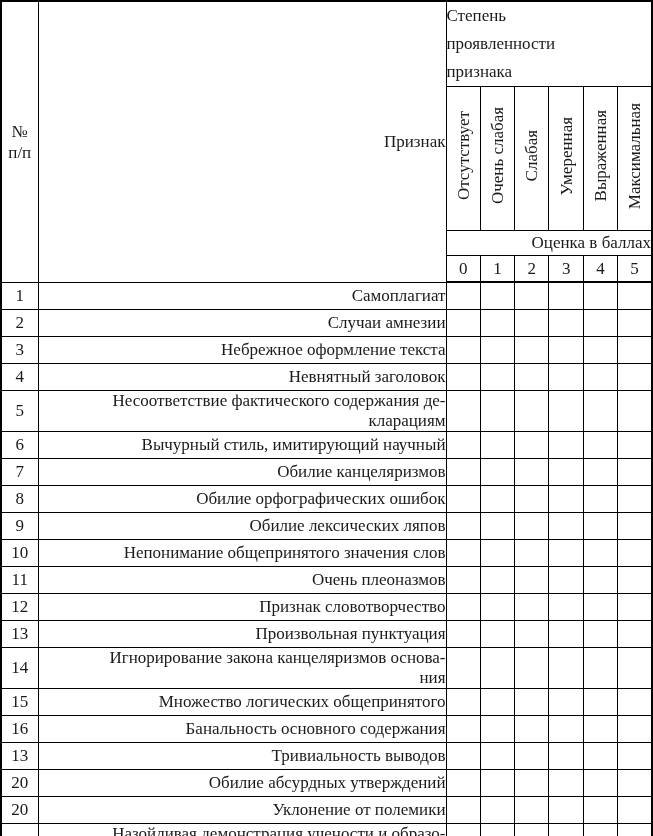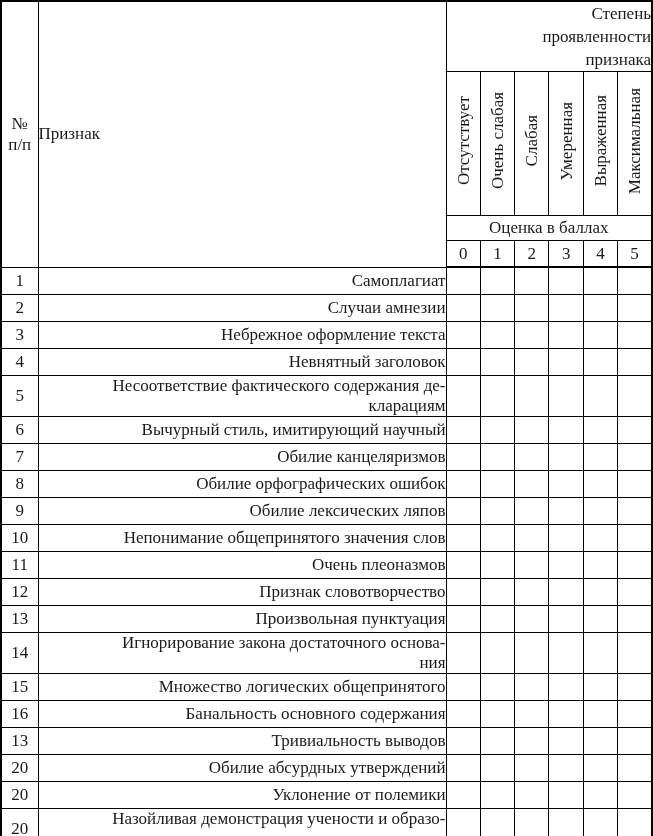--- a/index.html
+++ b/index.html
@@ -33,48 +33,48 @@
   col.col-num { width: 37px; }
   col.col-feature { width: 408px; }
 
   
   th.num-header {
     text-align: center;
     white-space: pre-line;
     line-height: 21px;
   }
   th.feature-header {
-    text-align: left;
+    text-align: right;
     font-size: 17px;
   }
   th.degree-header {
     height: 63px;
-    text-align: right;
+    text-align: left;
     white-space: pre-line;
     font-size: 18px;
-    line-height: 23px;
+    line-height: 28px;
     vertical-align: middle;
   }
   tr.degree-levels-row th {
     height: 143px;
     text-align: center;
     vertical-align: middle;
   }
   .vertical-text {
     display: inline-block;
     writing-mode: vertical-rl;
     transform: rotate(180deg);
     white-space: nowrap;
     font-size: 17px;
     line-height: 1;
     padding: 2px 0;
   }
   th.score-header {
     height: 24px;
-    text-align: center;
+    text-align: right;
     font-size: 17px;
   }
   tr.score-values-row th {
     height: 25px;
     text-align: center;
     border-bottom: 2px solid #000;
   }
 
   
   tbody td { height: 26px; }
@@ -263,21 +263,21 @@
         <td class="row-feature">Произвольная пунктуация</td>
         <td class="score-cell"></td>
         <td class="score-cell"></td>
         <td class="score-cell"></td>
         <td class="score-cell"></td>
         <td class="score-cell"></td>
         <td class="score-cell"></td>
       </tr>
       <tr>
         <td class="row-num">14</td>
-        <td class="row-feature">Игнорирование закона достаточного основа-
+        <td class="row-feature">Игнорирование закона канцеляризмов основа-
 ния</td>
         <td class="score-cell"></td>
         <td class="score-cell"></td>
         <td class="score-cell"></td>
         <td class="score-cell"></td>
         <td class="score-cell"></td>
         <td class="score-cell"></td>
       </tr>
       <tr>
         <td class="row-num">15</td>

